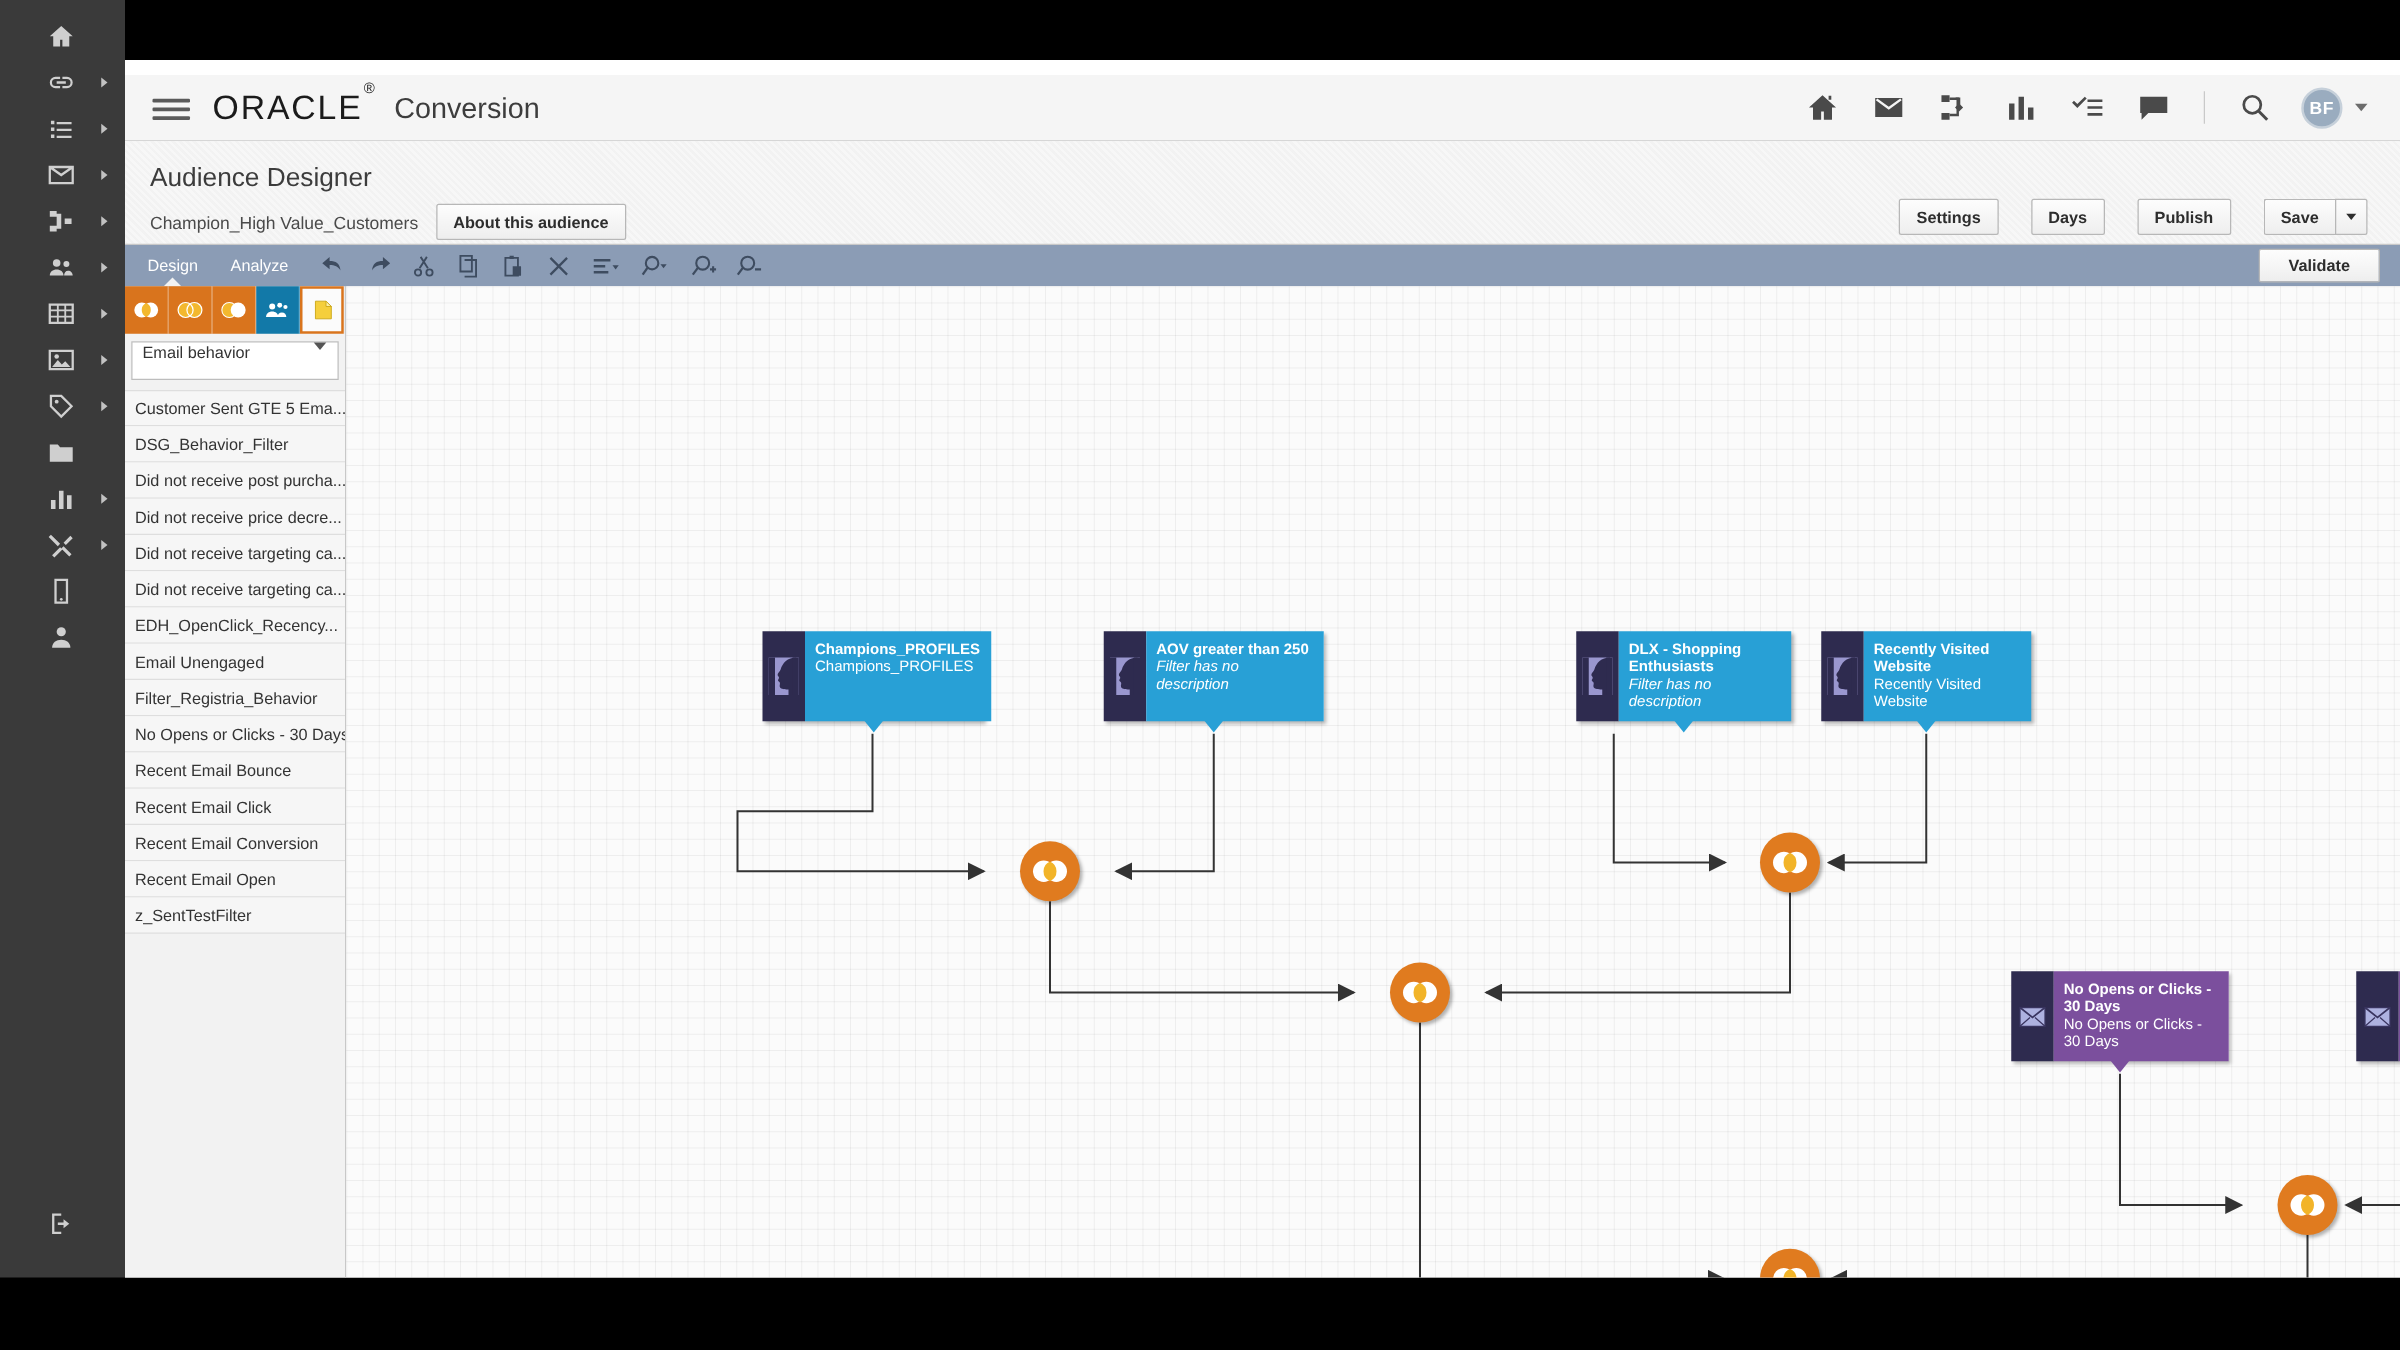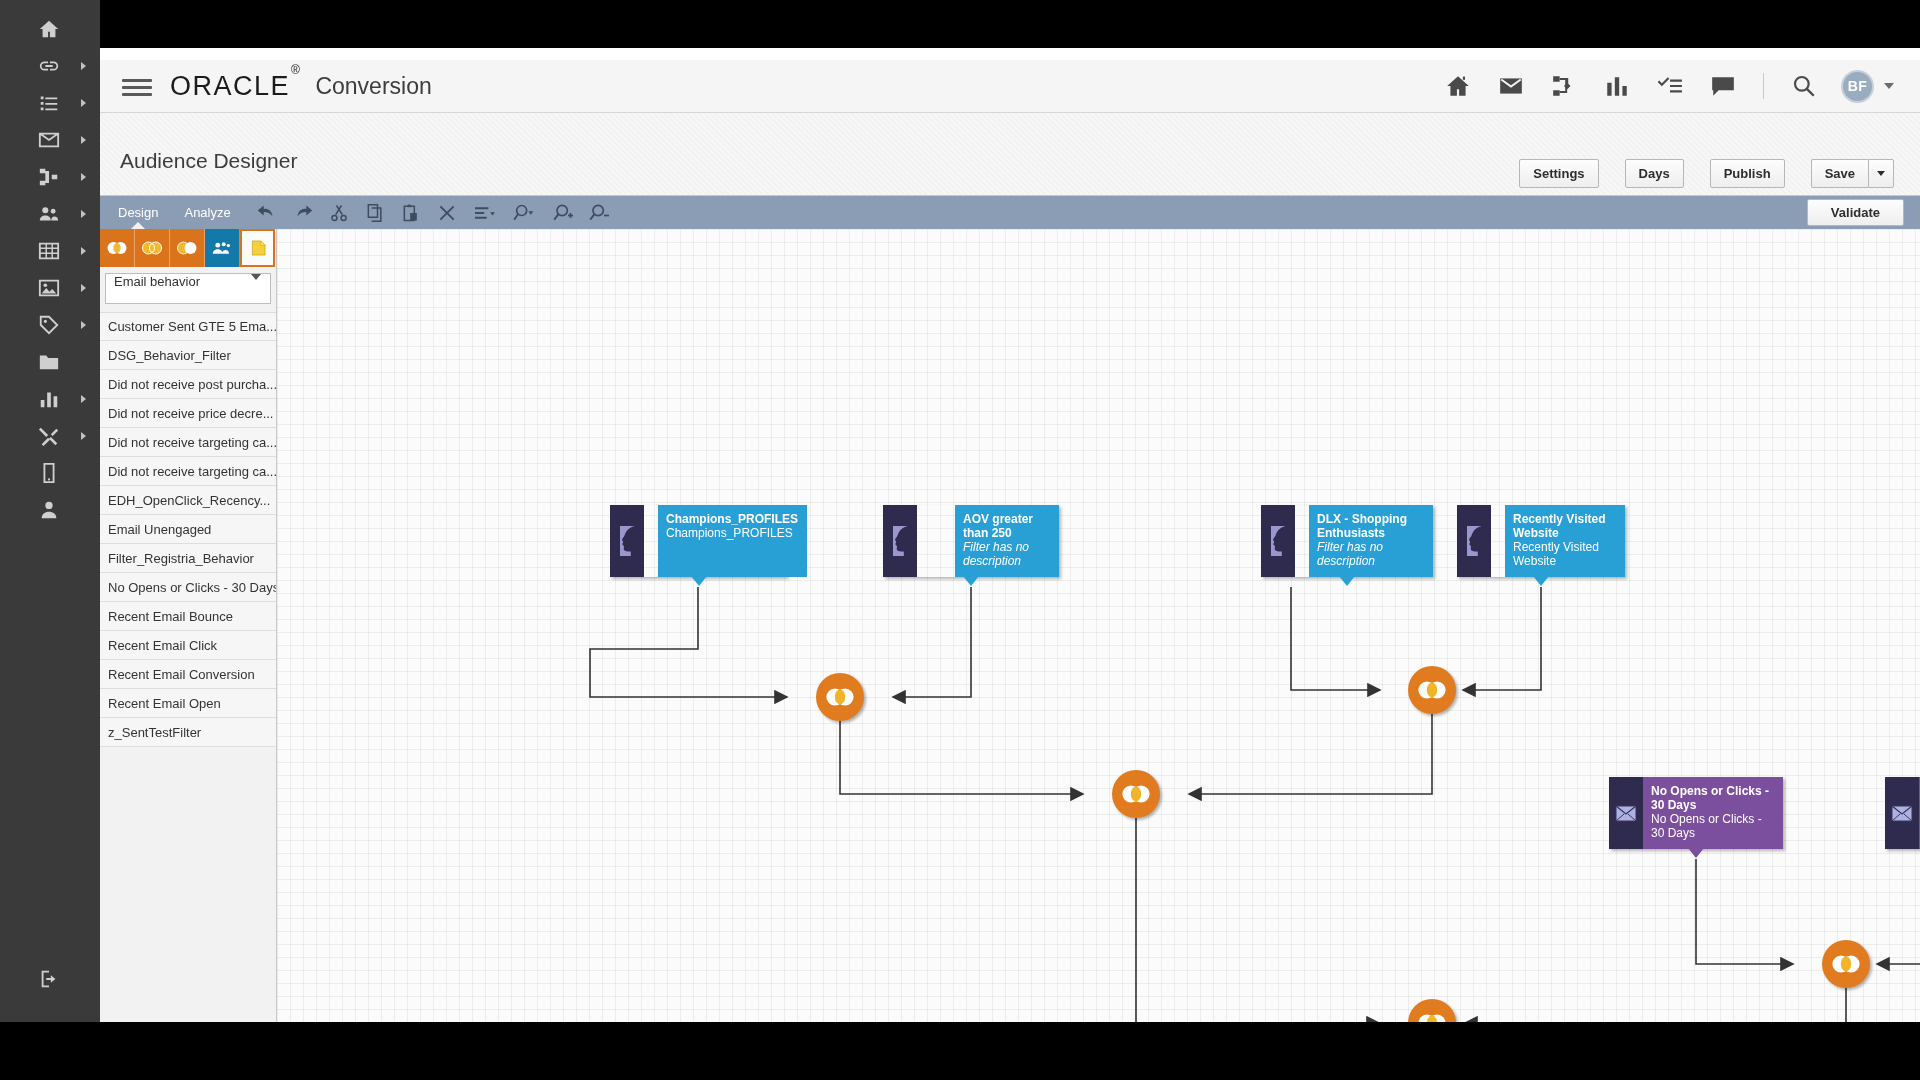--- a/index.html
+++ b/index.html
@@ -146,21 +146,21 @@
   #edges { position:absolute; left:0; top:0; width:100%; height:100%; }
 
   
   .node {
     position:absolute; display:flex; color:#fff; cursor:move;
     box-shadow:2px 2px 3px rgba(0,0,0,.28);
   }
   .node-ic { width:34px; background:#2e2b4f; display:flex; align-items:center; justify-content:center; flex:0 0 34px; }
   .node-ic svg { width:26px; height:34px; }
   .node-body { flex:1; padding:7px 9px 7px 8px; }
-  .node.blue  .node-body { background:#28a0d6;margin-left:14px; }
+  .node.blue  .node-body { background:#28a0d6; }
   .node.purple .node-body { background:#7b4f9d; }
   .node-title { font-size:12px; font-weight:bold; line-height:14px; }
   .node-desc  { font-size:12px; line-height:14px; }
   .node-desc.ital { font-style:italic; }
   .node-tail {
     position:absolute; bottom:-9px; left:50%; margin-left:-8px;
     width:0;height:0;border-left:8px solid transparent;border-right:8px solid transparent;
   }
   .node.blue  .node-tail { border-top:10px solid #28a0d6; }
   .node.purple .node-tail { border-top:10px solid #7b4f9d; }
@@ -318,20 +318,24 @@
           <circle cx="10" cy="10" r="6.3" fill="none" stroke="#4a4a4a" stroke-width="2"></circle>
           <path d="M14.8 14.8L21 21" stroke="#4a4a4a" stroke-width="2.2" fill="none"></path>
         </svg>
       <div id="avatar">BF</div>
       <div id="avatar-caret"></div>
     </div>
 
     <div id="titleband">
       <div id="title-left">
         <div id="page-title">Audience Designer</div>
+        <div id="title-sub">
+          <div id="aud-name">Champion_High Value_Customers</div>
+          <button class="btn" id="about-btn">About this audience</button>
+        </div>
       </div>
       <div id="title-actions">
         <button class="btn">Settings</button>
         <button class="btn">Days</button>
         <button class="btn">Publish</button>
         <div id="save-group">
           <button class="btn" id="save-btn">Save</button>
           <div id="save-caret">
               <i></i>
             </div>
@@ -498,21 +502,21 @@
                 <rect x="1" y="2" width="5" height="30" fill="#2e2b4f"></rect>
                 <rect x="20" y="2" width="5" height="30" fill="#2e2b4f"></rect>
               </svg>
             </div>
             <div class="node-body">
               <div class="node-title">Champions_PROFILES</div>
               <div class="node-desc">Champions_PROFILES</div>
             </div>
             <div class="node-tail"></div>
           </div>
-          <div class="node blue" style="left: 606px; top: 276px; width: 176px; height: 72px; gap: 24px;">
+          <div class="node blue" style="left: 606px; top: 276px; width: 176px; height: 72px;">
             <div class="node-ic">
               <svg viewBox="0 0 26 34">
                 <rect x="1" y="2" width="24" height="30" fill="#9a97cf"></rect>
                 <path d="M23 2c-7 0-11 4.5-12.5 9.5-.6 2-2.4 2.6-2.4 4.2 0 1.1 1.1 1.5 1.1 2.4 0 .9-.8 1.2-.8 2.1 0 1 1.3 1.1 1.5 2 .3 1.3-.4 2-.1 3.2.4 1.5 3 2.1 5.4 2.1h1.6V32H23z" fill="#2e2b4f"></path>
                 <rect x="1" y="2" width="5" height="30" fill="#2e2b4f"></rect>
                 <rect x="20" y="2" width="5" height="30" fill="#2e2b4f"></rect>
               </svg>
             </div>
             <div class="node-body">
               <div class="node-title">AOV greater than 250</div>

